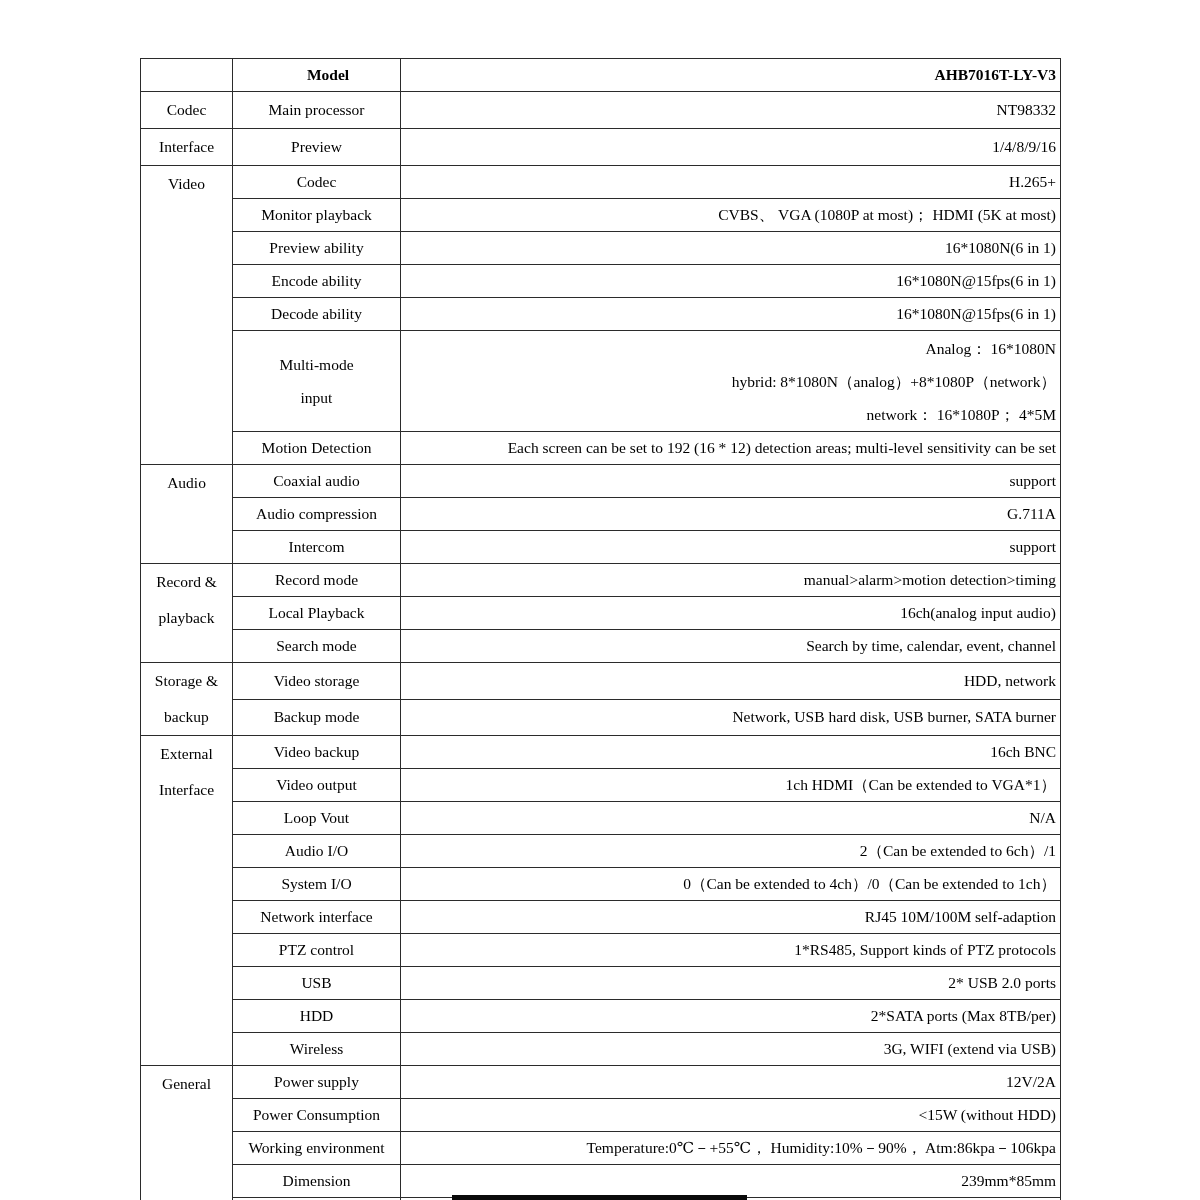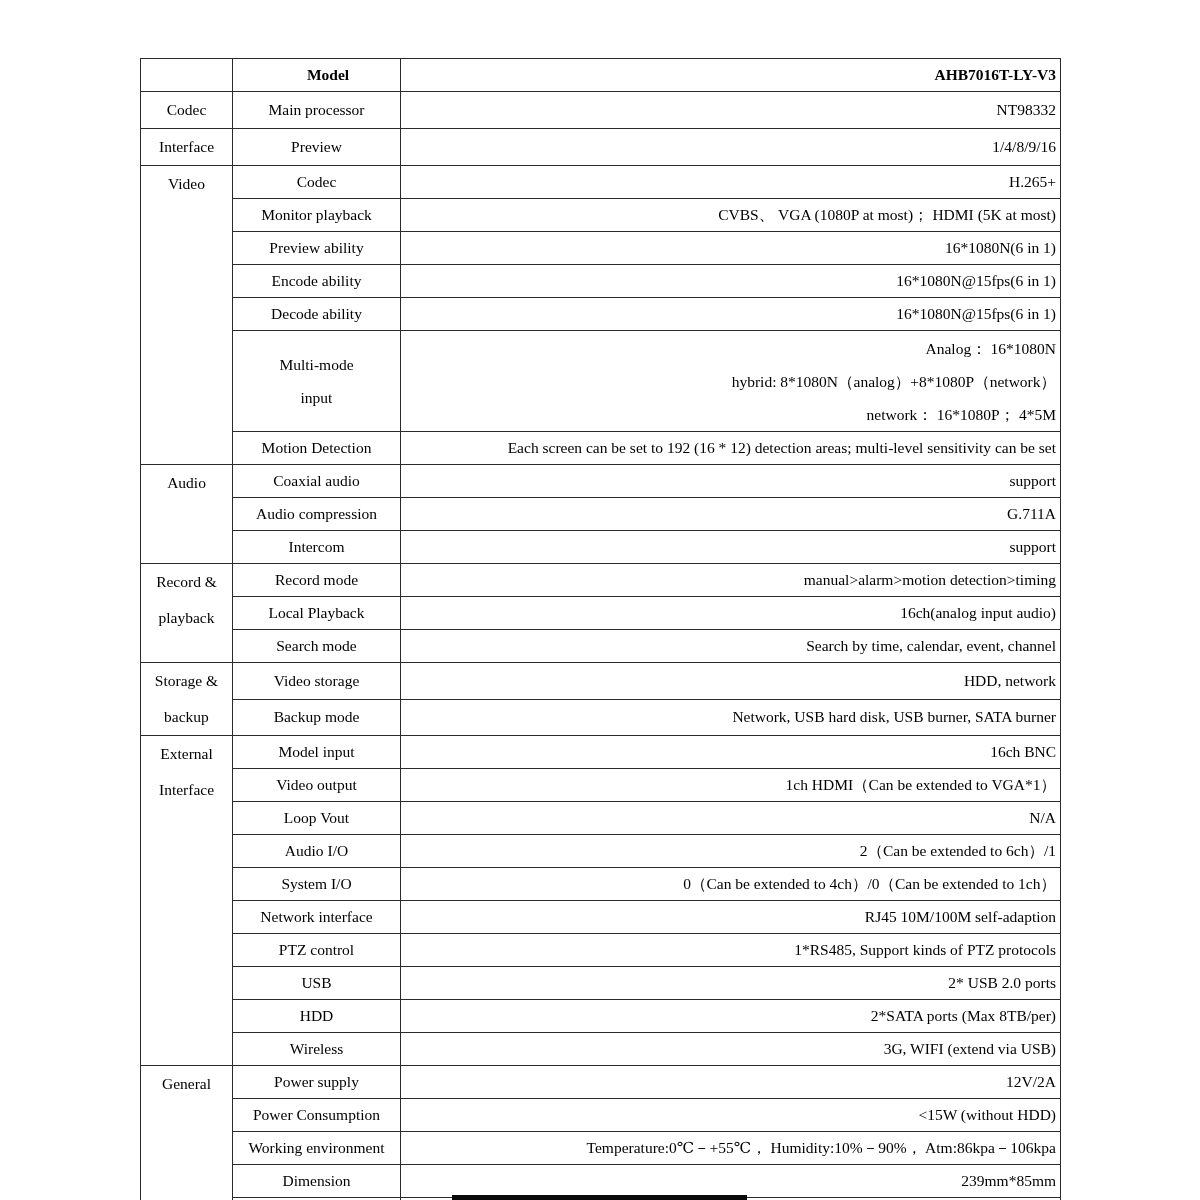--- a/index.html
+++ b/index.html
@@ -254,21 +254,21 @@
           <td class="val-cell">
             <div class="line">Network, USB hard disk, USB burner, SATA burner</div>
           </td>
         </tr>
         <tr>
           <td class="cat-cell" rowspan="10">
             <div class="line">External</div>
             <div class="line">Interface</div>
           </td>
           <td class="prop-cell">
-            <div class="line">Model input</div>
+            <div class="line">Video backup</div>
           </td>
           <td class="val-cell">
             <div class="line">16ch BNC</div>
           </td>
         </tr>
         <tr>
           <td class="prop-cell">
             <div class="line">Video output</div>
           </td>
           <td class="val-cell">

